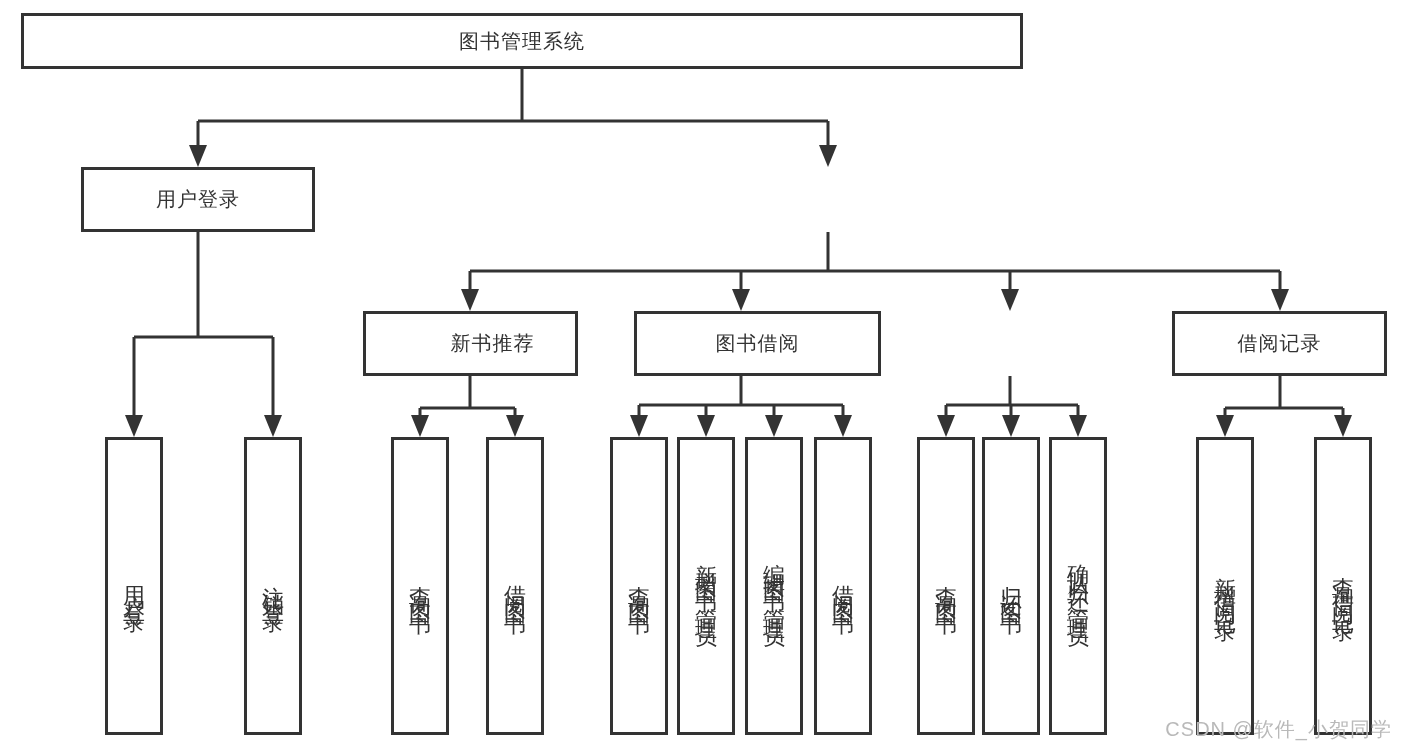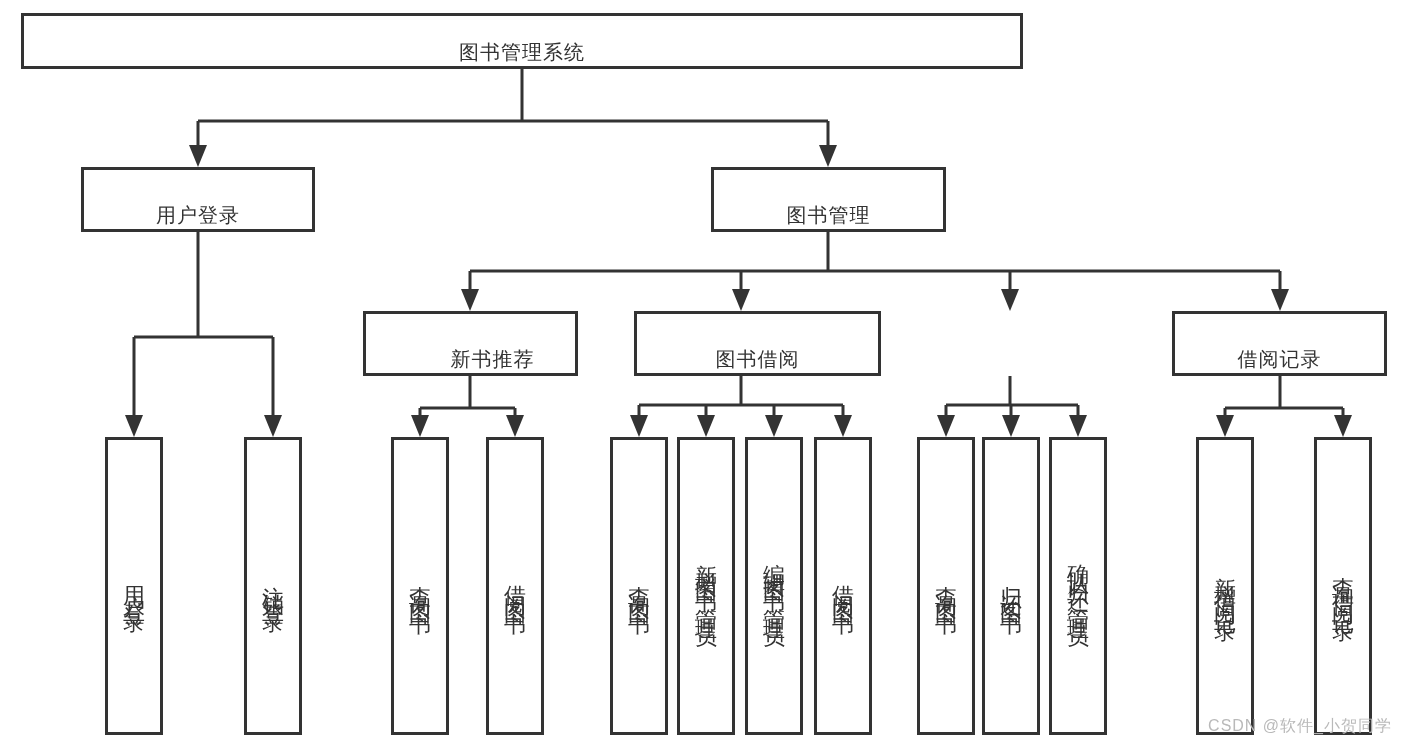--- a/index.html
+++ b/index.html
@@ -22,21 +22,21 @@
   .box {
     position: absolute;
     border: 3px solid #333333;
     background: #ffffff;
     box-sizing: border-box;
     display: flex;
     align-items: center;
     justify-content: center;
     color: #333333;
   }
-  .box-h { font-size: 20px; letter-spacing: 1px; align-items: flex-end; }
+  .box-h { font-size: 20px; letter-spacing: 1px; }
   .leaf .vtext {
     writing-mode: vertical-rl;
     text-orientation: mixed;
     font-size: 22px;
     letter-spacing: 9px;
     line-height: 1;
     color: #333333;
     white-space: nowrap;
   }
   
@@ -61,21 +61,21 @@
   #leaf-c4 { left: 814px; }
   #leaf-d1 { left: 917px; }
   #leaf-d2 { left: 982px; }
   #leaf-d3 { left: 1049px; }
   #leaf-e1 { left: 1196px; }
   #leaf-e2 { left: 1314px; }
   #watermark {
     position: absolute;
     right: 13px;
     top: 716px;
-    font-size: 16px;
+    font-size: 20px;
     color: #b9b9b9;
     letter-spacing: 1px;
     white-space: nowrap;
     margin-left: 23px;
   }
 </style>
 </head>
 <body>
 
 <div id="stage">
@@ -112,23 +112,20 @@
       <polygon points="1334,415 1352,415 1343,437"></polygon>
     </g>
   </svg>
 
   <div class="box box-h" id="node-root">
     <span>图书管理系统</span>
   </div>
 
   <div class="box box-h" id="node-user-login">
     <span>用户登录</span>
-  </div>
-  <div class="box box-h" id="node-book-management">
-    <span>图书管理</span>
   </div>
 
   <div class="box box-h" id="node-new-book">
     <span>新书推荐</span>
   </div>
   <div class="box box-h" id="node-borrow">
     <span>图书借阅</span>
   </div>
   <div class="box box-h" id="node-records">
     <span>借阅记录</span>

